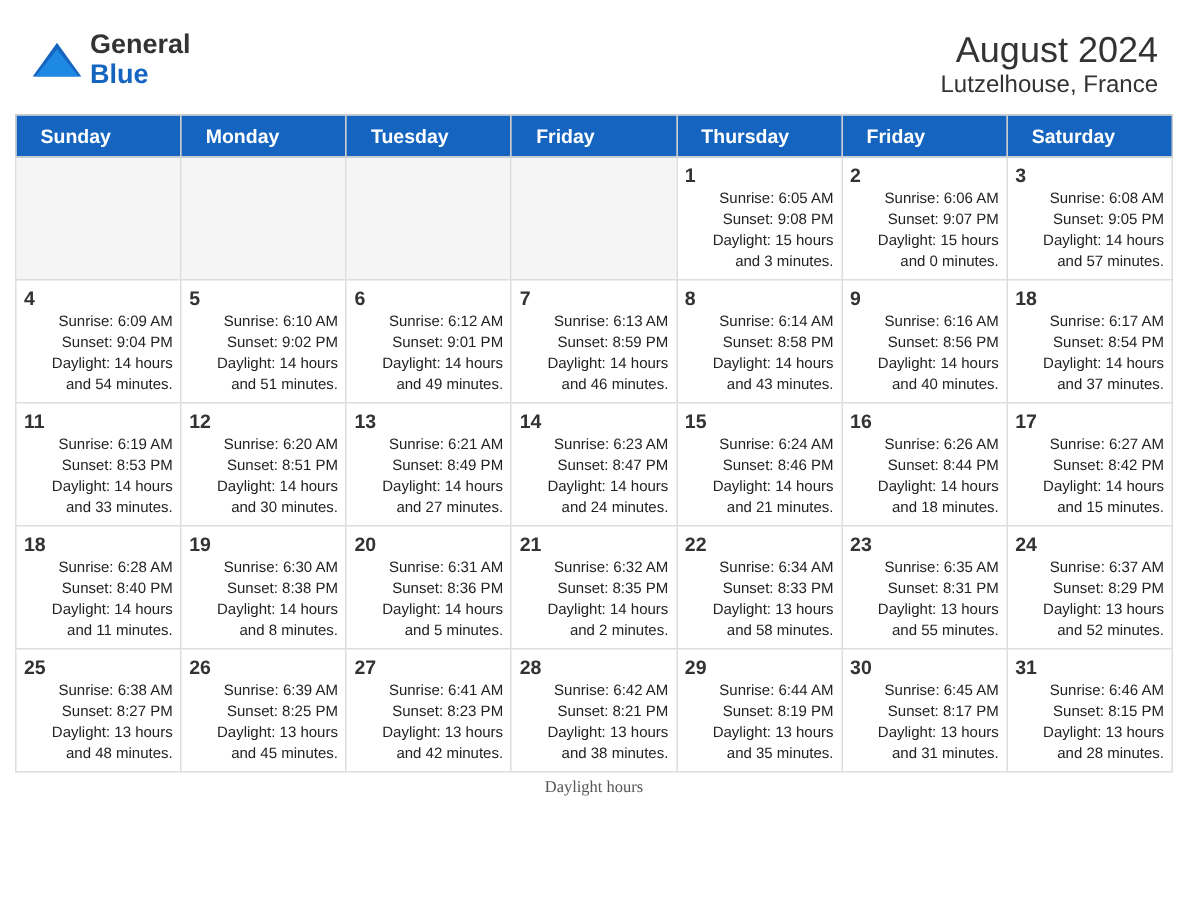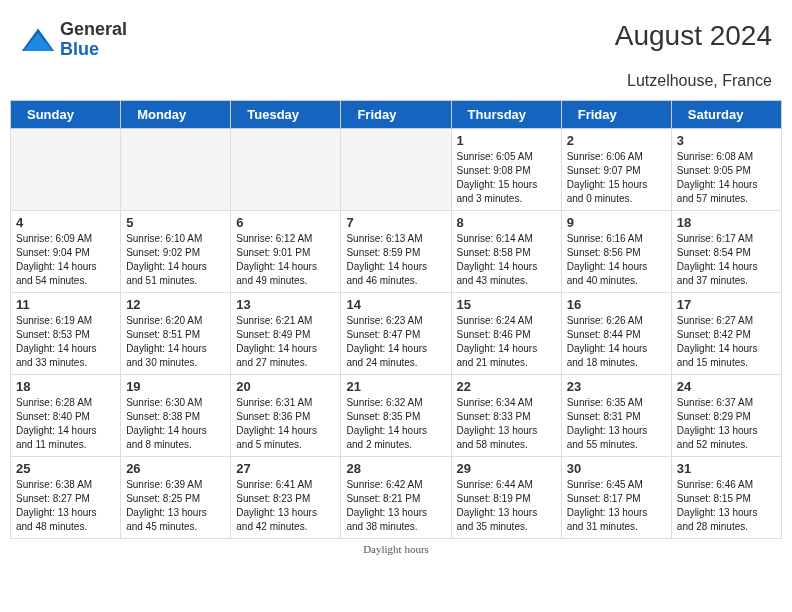--- a/index.html
+++ b/index.html
@@ -37,28 +37,27 @@
     }
     .logo-icon {
       width: 36px;
       height: 36px;
       margin-right: 4px;
     }
     .title-block {
       text-align: right;
     }
     .month-year {
-      font-size: 28px;
+      font-size: 24px;
       color: #333;
       font-weight: normal;
     }
     .location {
       font-size: 16px;
       color: #333;
-      margin-top: 20px;
     }
     .calendar {
       width: 100%;
       border-collapse: collapse;
       margin-top: 5px;
     }
     .calendar th {
       background-color: #1565c0;
       color: #fff;
       padding: 6px 16px;
@@ -82,20 +81,21 @@
     .day-num {
       font-size: 13px;
       font-weight: bold;
       display: block;
       margin-bottom: 2px;
     }
     .day-info {
       font-size: 10px;
       line-height: 1.4;
       color: #222;
+      text-align: right;
     }
     tr.week-row td {
       height: 80px;
     }
     .daylight-note {
       text-align: center;
       font-size: 11px;
       color: #555;
       margin-top: 4px;
       font-family: Liberation Serif, serif;

